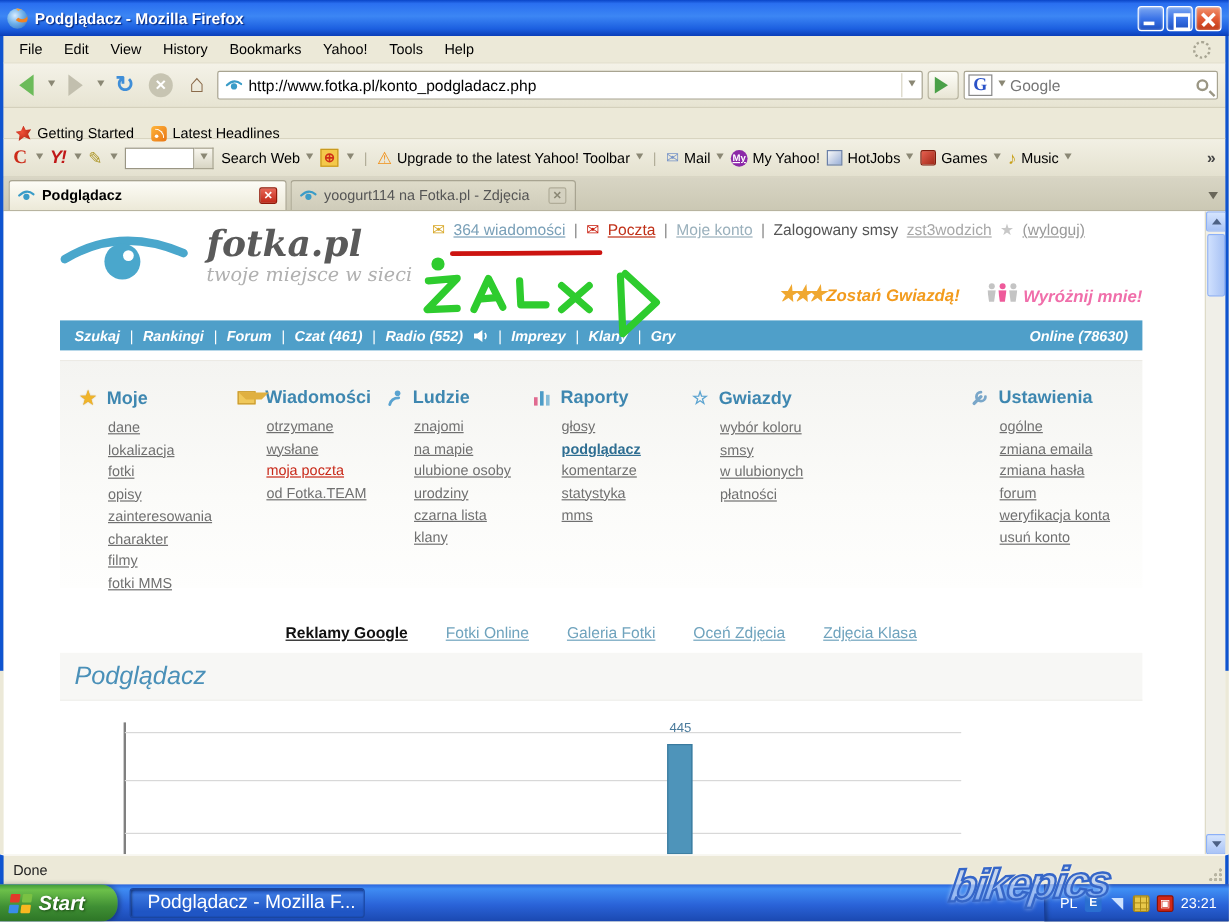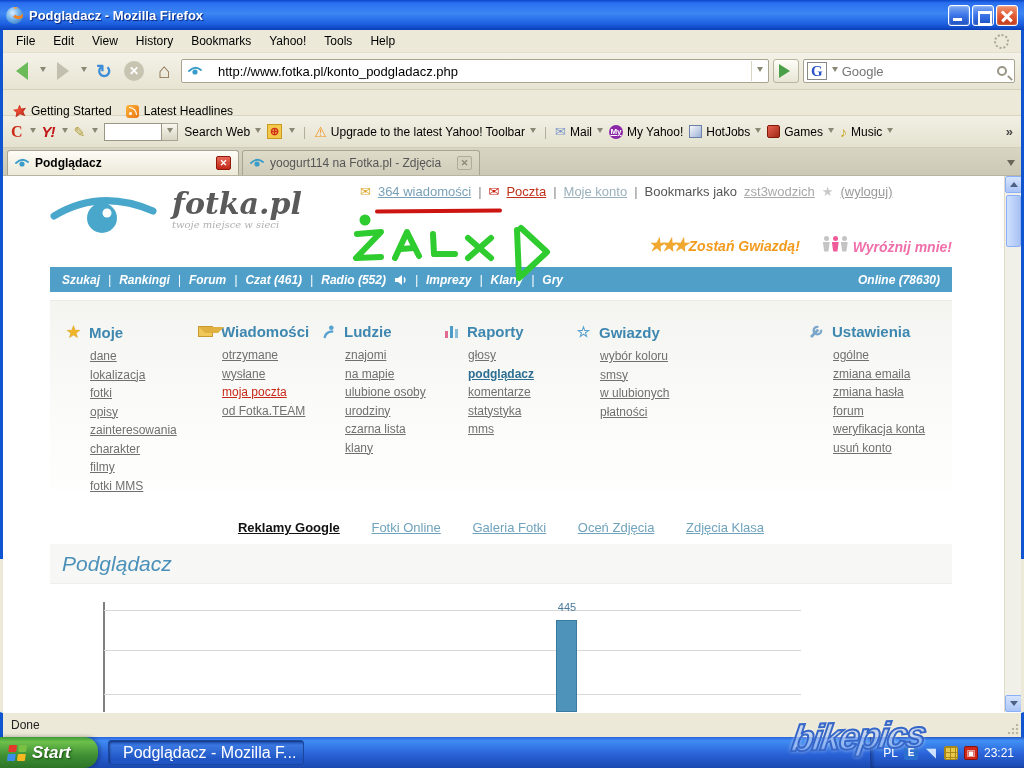--- a/index.html
+++ b/index.html
@@ -44,21 +44,21 @@
     padding:0 6px; gap:4px; border-bottom:1px solid #d4d0bc; }
   .navbtn { width:26px; height:26px; display:flex; align-items:center; justify-content:center; flex:0 0 auto; }
   .arrowback { width:0; height:0; border:9px solid transparent; border-right:12px solid #6cbb5a; border-left:none; }
   .arrowfwd  { width:0; height:0; border:9px solid transparent; border-left:12px solid #c2bfae; border-right:none; }
   .caret-sm { width:0; height:0; border:3.5px solid transparent; border-top:5px solid #8a8774; margin-left:1px; align-self:center; }
   .glyph-refresh { color:#3f8ed8; font-size:19px; font-weight:bold; }
   .glyph-stop { width:20px; height:20px; border-radius:50%; background:#c7c4b2; color:#fff; font-size:12px; font-weight:bold;
     display:flex; align-items:center; justify-content:center; }
   .glyph-home { color:#8a6a4a; font-size:21px; }
   .urlwrap { flex:1; display:flex; align-items:center; height:24px; background:#fff; border:1px solid #a8a491;
-    border-radius:2px; padding:0 2px 0 6px; gap:16px; }
+    border-radius:2px; padding:0 2px 0 6px; gap:5px; }
   .urlwrap input { flex:1; border:none; outline:none; font-size:13px; font-family:"Liberation Sans",sans-serif; color:#000; }
   .url-drop { width:15px; height:20px; display:flex; align-items:center; justify-content:center; border-left:1px solid #d8d4c4; }
   .gobtn { width:26px; height:24px; display:flex; align-items:center; justify-content:center;
     border:1px solid #b8b4a0; border-radius:3px; background:linear-gradient(#fdfdf8,#e8e5d4); }
   .gobtn i { width:0; height:0; border:7px solid transparent; border-left:11px solid #4aa048; margin-left:4px; }
   .gsearch { width:212px; height:24px; display:flex; align-items:center; background:#fff; border:1px solid #a8a491;
     border-radius:2px; padding:0 3px; gap:4px; flex:0 0 auto; }
   .gsearch .gicon { font-family:"Liberation Serif",serif; font-weight:bold; font-size:15px; color:#2a52c8;
     border:1px solid #888; padding:0 3px; line-height:16px; }
   .gsearch input { flex:1; border:none; outline:none; font-size:13px; color:#9a9a9a; font-family:"Liberation Sans",sans-serif; width:60px;}
@@ -112,21 +112,21 @@
   .tclose.gray { background:#d4d1c0; color:#8a8774; border:1px solid #b0ac98; }
   .tab-list { position:absolute; right:6px; bottom:5px; width:0; height:0; border:4px solid transparent; border-top:6px solid #6a675a; }
 
   .eyeicon { flex:0 0 auto; }
 
   
   #content { position:relative; height:536px; background:#fff; overflow:hidden; }
 
   .logoblock { position:absolute; left:47px; top:10px; display:flex; gap:14px; align-items:flex-start; }
   .logotext .lname { font-family:"DejaVu Serif",serif; font-style:italic; font-weight:bold; font-size:30px; color:#5a5a5a; }
-  .logotext .ltag { font-family:"DejaVu Serif",serif; font-style:italic; font-size:10px; color:#b0b0b0; margin-top:-2px; }
+  .logotext .ltag { font-family:"DejaVu Serif",serif; font-style:italic; font-size:16px; color:#b0b0b0; margin-top:-2px; }
 
   .userbar { position:absolute; left:357px; top:8px; font-size:13px; color:#555; display:flex; align-items:center; gap:7px;
     white-space:nowrap; }
   .userbar a { text-decoration:underline; }
   .ub-msg { color:#7aa0b8; }
   .ub-mail { color:#c03018; }
   .ub-acct { color:#9ab0bc; }
   .ub-user { color:#a8a8a8; }
   .ub-out { color:#9a9a9a; }
   .ub-sep { color:#888; }
@@ -407,21 +407,21 @@
 
     <div class="userbar">
       <span class="env gold">✉</span>
       <a class="ub-msg">364 wiadomości</a>
       <span class="ub-sep">|</span>
       <span class="env red">✉</span>
       <a class="ub-mail">Poczta</a>
       <span class="ub-sep">|</span>
       <a class="ub-acct">Moje konto</a>
       <span class="ub-sep">|</span>
-      <span>Bookmarks jako</span>
+      <span>Zalogowany smsy</span>
       <a class="ub-user">zst3wodzich</a>
       <span class="ub-star">★</span>
       <a class="ub-out">(wyloguj)</a>
     </div>
 
     <div class="redline"></div>
 
     <svg class="annot" width="225" height="78" viewBox="0 0 225 78" aria-label="ŻAL x D">
       <g stroke="#2ecc2e" stroke-width="6" fill="none" stroke-linecap="round" stroke-linejoin="round">
         <circle cx="14" cy="8" r="2.5" fill="#2ecc2e"></circle>

